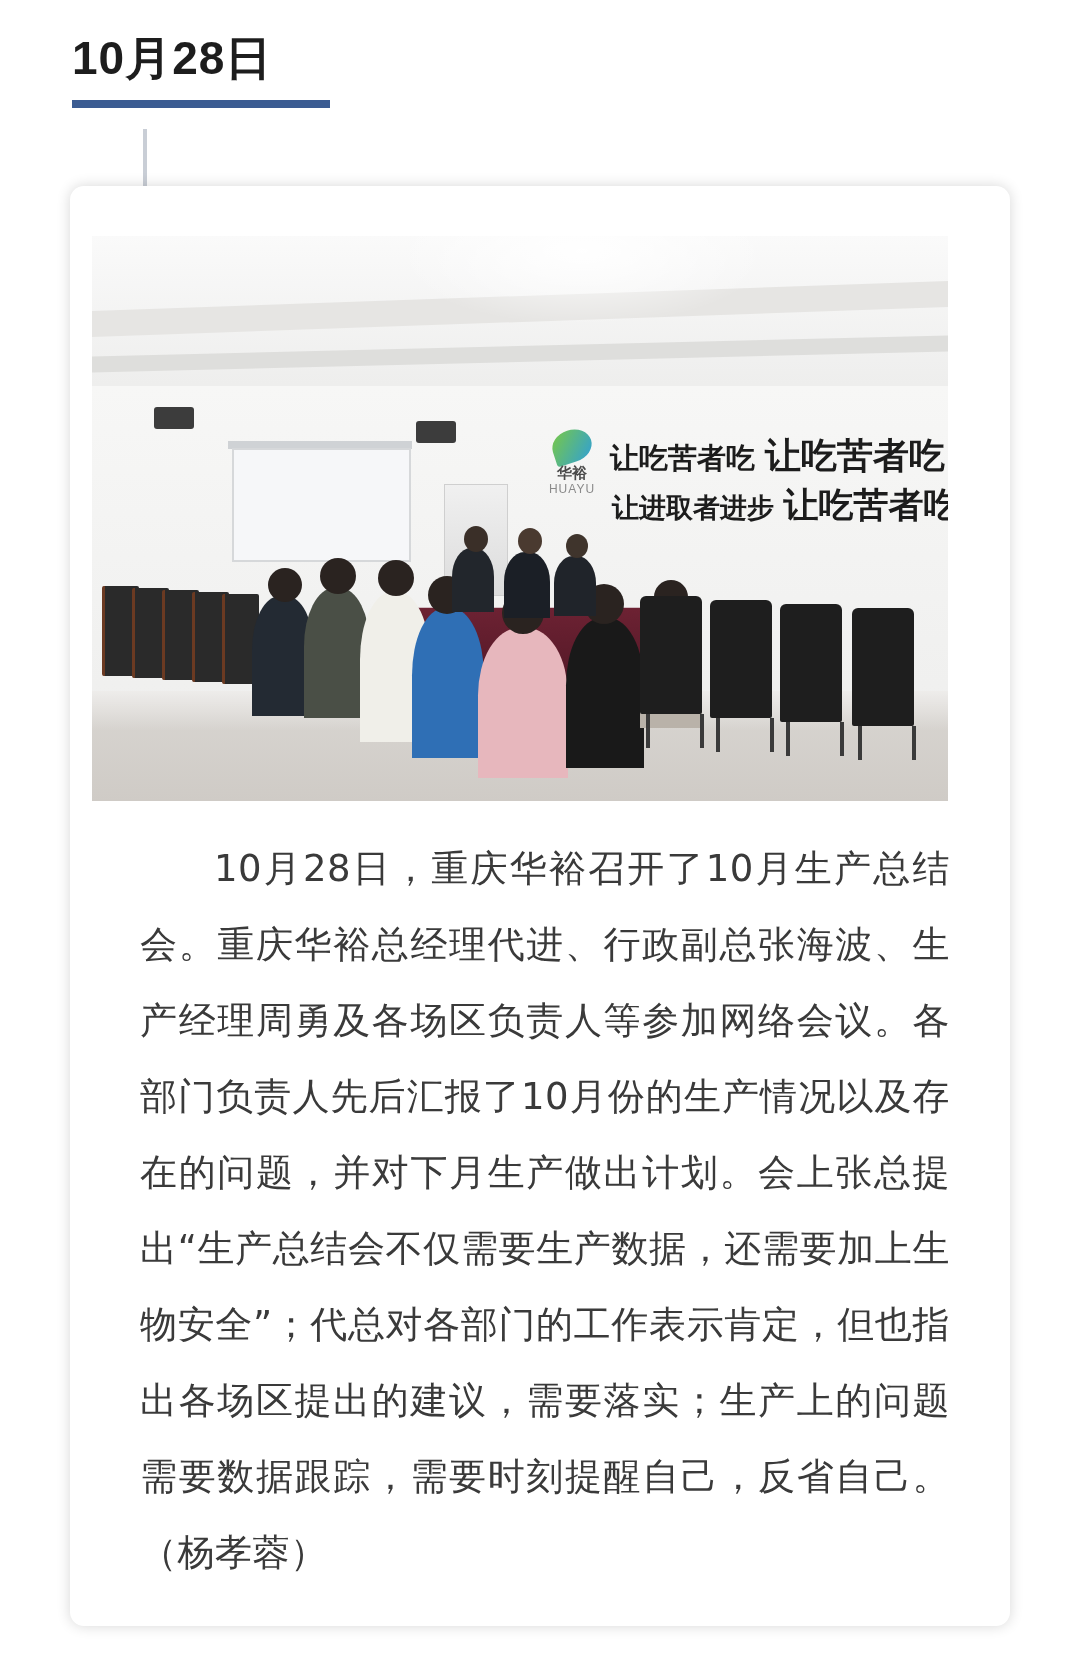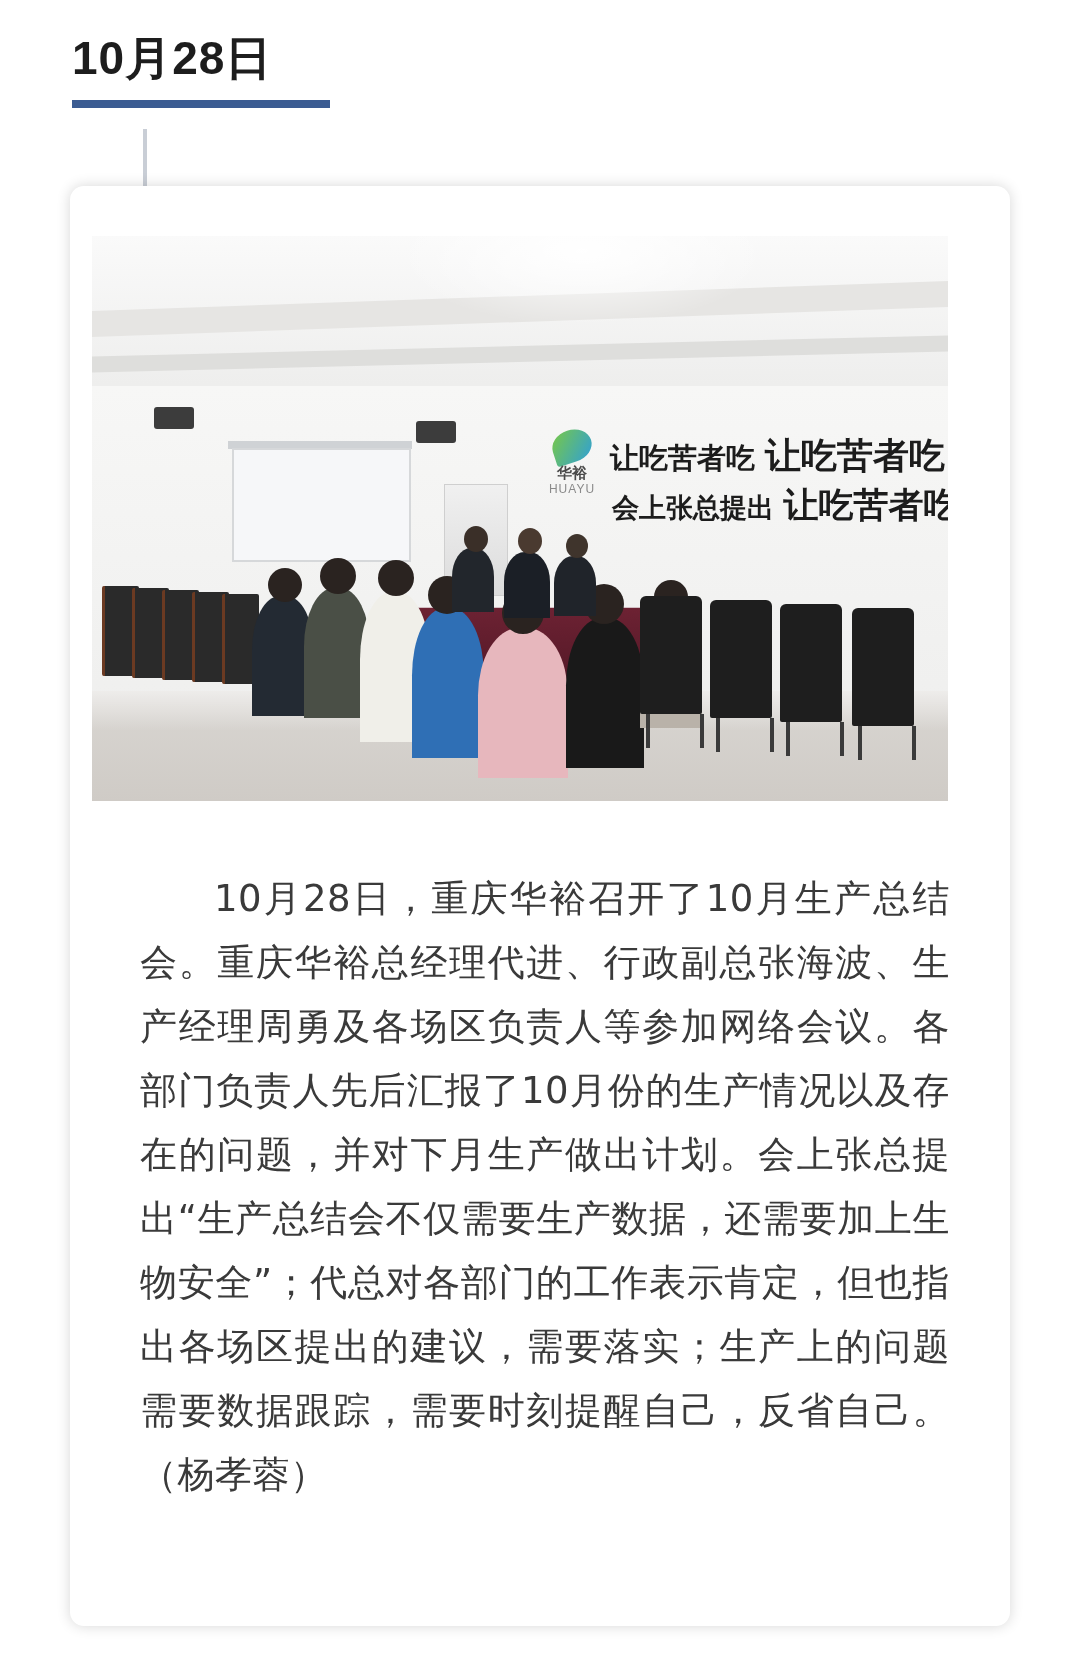--- a/index.html
+++ b/index.html
@@ -181,24 +181,24 @@
   }
   .rchair::after {
     content:""; position: absolute; left: 6px; bottom: -34px; width: 50px; height: 34px;
     border-left: 4px solid #3a3a3a; border-right: 4px solid #3a3a3a;
   }
 
   
   .article {
     position: absolute;
     left: 70px;
-    top: 681px;
+    top: 645px;
     width: 810px;
     font-size: 37px;
-    line-height: 64px;
+    line-height: 76px;
     letter-spacing: 0.5px;
     color: #3a3a3a;
     text-align: justify;
     text-indent: 2em;
     font-family: "DejaVu Sans", "Liberation Sans", sans-serif;
   }
 </style>
 </head>
 <body>
 
@@ -233,21 +233,21 @@
           <div class="logo-leaf"></div>
           <div class="logo-text">华裕</div>
           <div class="logo-sub">HUAYU</div>
         </div>
 
         <div class="slogan-line slogan1">
           <span>让吃苦者吃</span>
           <span class="big">让吃苦者吃</span>
         </div>
         <div class="slogan-line slogan2">
-          <span>会上张总提出</span>
+          <span>让进取者进步</span>
           <span class="big">让吃苦者吃</span>
         </div>
 
         <div class="floor"></div>
         <div class="floor-sheen"></div>
 
         <div class="lchair" style="left:10px; top:350px;"></div>
         <div class="lchair" style="left:40px; top:352px;"></div>
         <div class="lchair" style="left:70px; top:354px;"></div>
         <div class="lchair" style="left:100px; top:356px;"></div>

